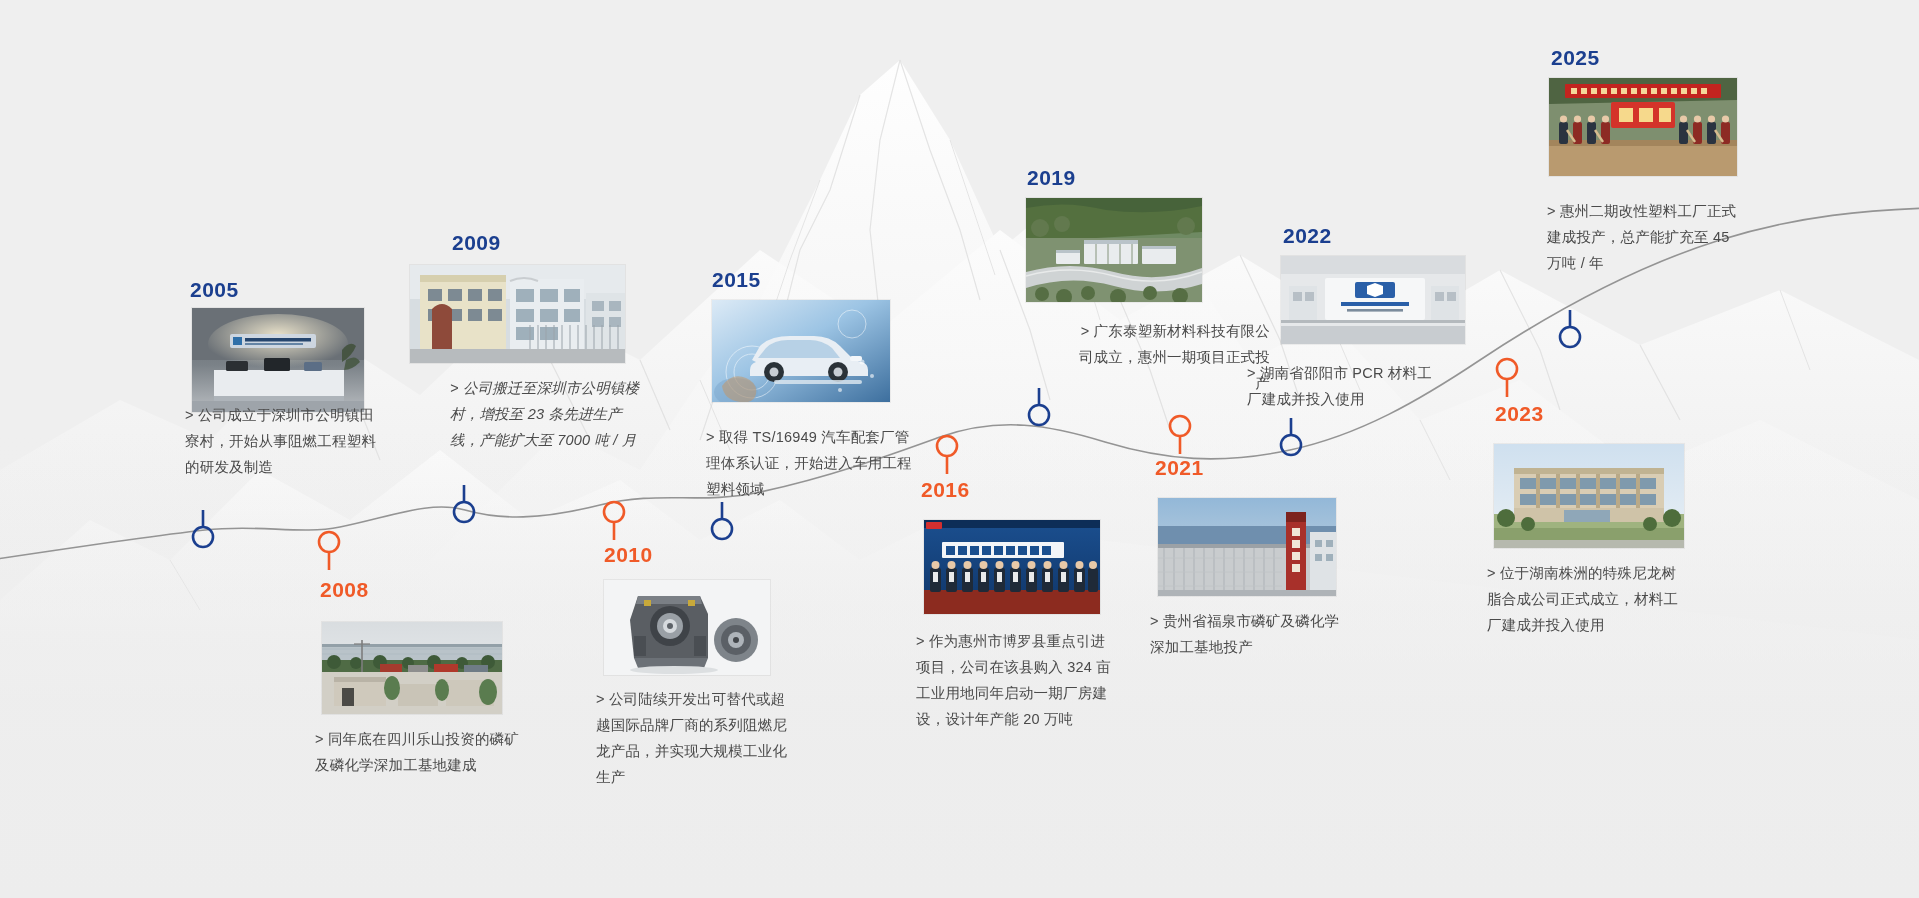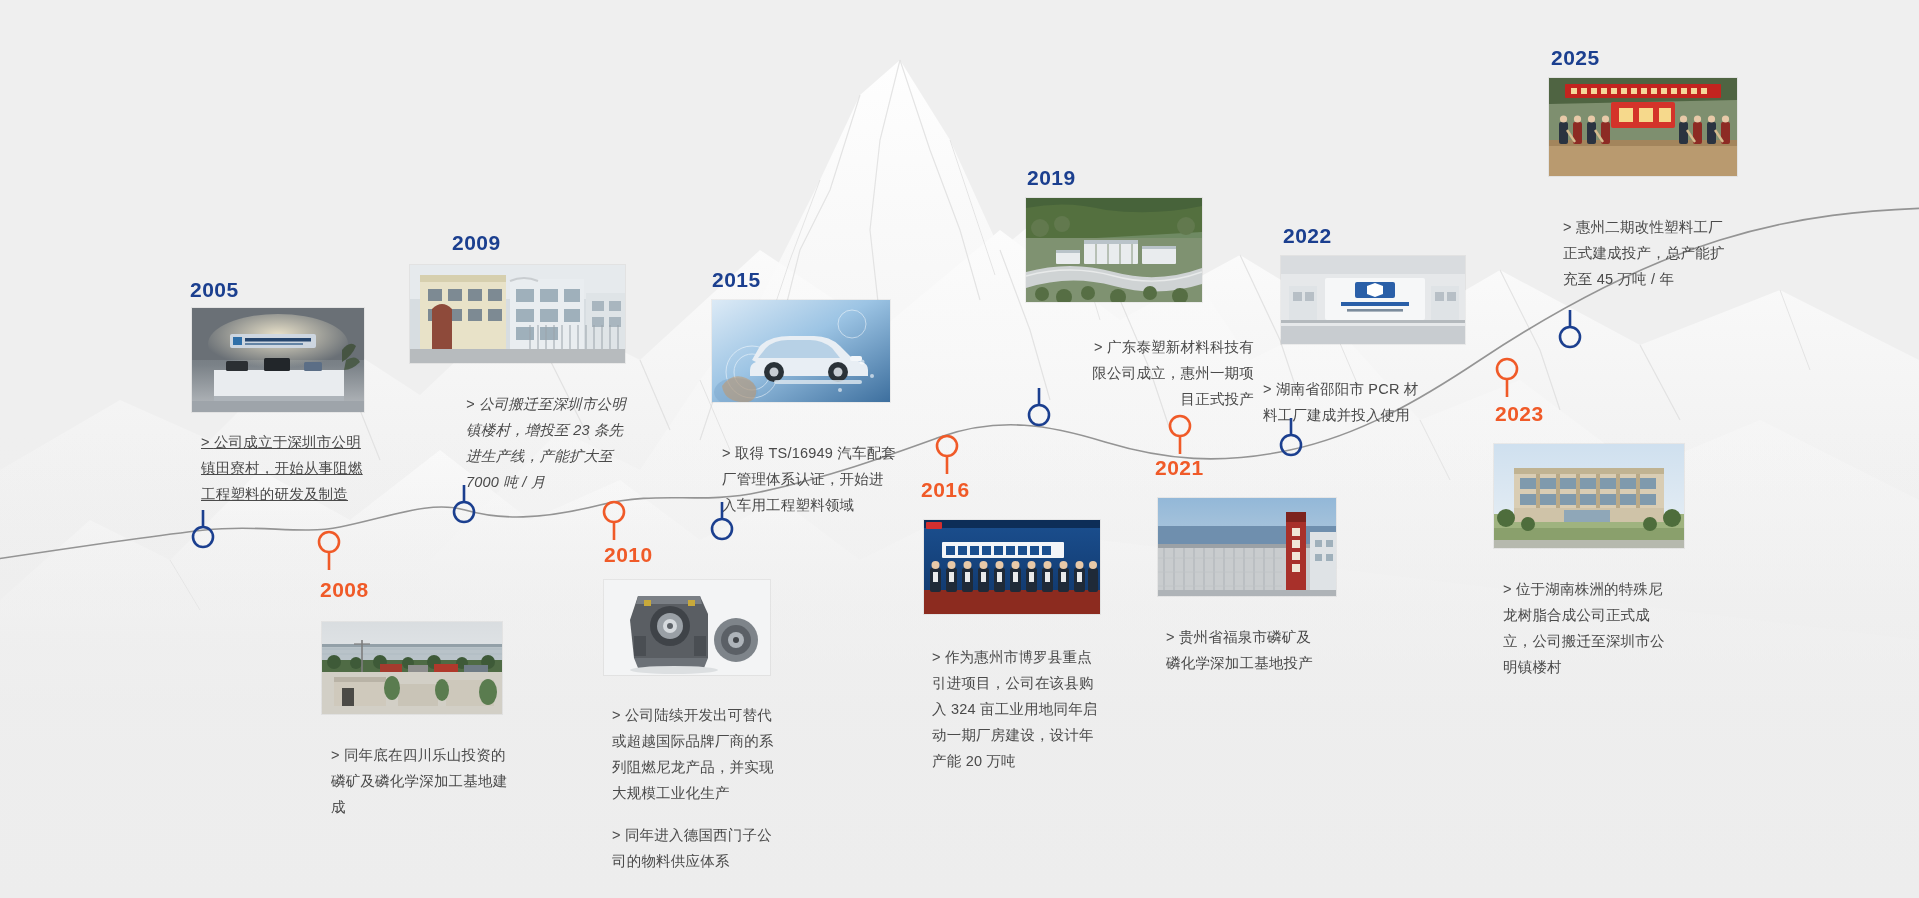--- a/index.html
+++ b/index.html
@@ -43,21 +43,21 @@
     box-shadow: 0 0 0 1px rgba(0,0,0,.05);
   }
   .photo svg { display:block; width:100%; height:100%; }
   .desc {
     position: absolute;
     font-size: 14.5px;
     line-height: 26px;
     color: #4a4a4a;
     letter-spacing: .2px;
   }
-  .desc p { margin: 16px; text-indent: 0; }
+  .desc p { margin: 0; text-indent: 0; }
   .desc p::before { content: "> "; }
   
   .pin { position: absolute; }
   .pin svg { display: block; overflow: visible; }
 </style>
 </head>
 <body>
 
 <div id="stage">
 
@@ -164,21 +164,21 @@
         <rect x="22" y="62" width="130" height="28" fill="#e9ecef"></rect>
         <rect x="22" y="88" width="130" height="5" fill="#aeb4ba"></rect>
         <rect x="34" y="53" width="22" height="10" rx="1.5" fill="#2b2f33"></rect>
         <rect x="72" y="50" width="26" height="13" rx="1.5" fill="#22262a"></rect>
         <rect x="112" y="54" width="18" height="9" rx="1.5" fill="#5b6e86"></rect>
         <path d="M150,42 q8,-10 14,-4 q-4,10 -14,16 z" fill="#3f4f3a" opacity="0.85"></path>
         <path d="M154,52 q10,-6 14,2 q-8,8 -16,8 z" fill="#44563f" opacity="0.85"></path>
         <rect x="0" y="93" width="172" height="11" fill="#9ea4aa"></rect>
       </svg>
     </div>
-    <div class="desc" style="left:185px; top:413px; width:200px;text-decoration:underline;">
+    <div class="desc" style="left:185px; top:402px; width:200px;">
       <p>公司成立于深圳市公明镇田寮村，开始从事阻燃工程塑料的研发及制造</p>
     </div>
     <div class="pin" style="left:190px; top:510px;">
       <svg width="26" height="46" viewBox="0 0 26 46">
         <line x1="13" y1="0" x2="13" y2="18" stroke="#1b3f8f" stroke-width="2.6"></line>
         <circle cx="13" cy="27" r="10" fill="none" stroke="#1b3f8f" stroke-width="2.6"></circle>
       </svg>
     </div>
   </div>
 
@@ -333,21 +333,20 @@
           <circle cx="132" cy="60" r="22" fill="#7e848a"></circle>
           <circle cx="132" cy="60" r="15" fill="#5b6066"></circle>
           <circle cx="132" cy="60" r="8" fill="#aeb4ba"></circle>
           <circle cx="132" cy="60" r="3" fill="#42464a"></circle>
         </g>
         <ellipse cx="70" cy="90" rx="44" ry="4" fill="#dcdfe1"></ellipse>
       </svg>
     </div>
     <div class="desc" style="left:596px; top:686px; width:200px;">
       <p>公司陆续开发出可替代或超越国际品牌厂商的系列阻燃尼龙产品，并实现大规模工业化生产</p>
-      <p>同年进入德国西门子公司的物料供应体系</p>
     </div>
   </div>
 
   <div class="milestone">
     <div class="year up" style="left:712px; top:268px;text-align:center;">2015</div>
     <div class="photo" style="left:712px; top:300px; width:178px; height:102px;">
       <svg viewBox="0 0 178 102" preserveAspectRatio="none">
         <defs>
           <linearGradient id="p15" x1="0" y1="0" x2="1" y2="1">
             <stop offset="0%" stop-color="#dceaf6"></stop>
@@ -668,21 +667,21 @@
         <g fill="#4e6d3c">
           <circle cx="12" cy="74" r="9"></circle>
             <circle cx="178" cy="74" r="9"></circle>
           <circle cx="34" cy="80" r="7"></circle>
             <circle cx="156" cy="80" r="7"></circle>
         </g>
         <rect x="0" y="96" width="190" height="8" fill="#b6b9ae"></rect>
       </svg>
     </div>
     <div class="desc" style="left:1487px; top:560px; width:200px;">
-      <p>位于湖南株洲的特殊尼龙树脂合成公司正式成立，公司搬迁至深圳市公明镇楼村</p>
+      <p>位于湖南株洲的特殊尼龙树脂合成公司正式成立，材料工厂建成并投入使用</p>
     </div>
   </div>
 
   <div class="milestone">
     <div class="year up" style="left:1551px; top:46px;">2025</div>
     <div class="photo" style="left:1549px; top:78px; width:188px; height:98px;">
       <svg viewBox="0 0 188 98" preserveAspectRatio="none">
         <rect width="188" height="98" fill="#7e8f6f"></rect>
         <path d="M0,0 L188,0 L188,22 L0,26 Z" fill="#4f6442"></path>
         <rect x="16" y="6" width="156" height="14" rx="1" fill="#c2241f"></rect>

